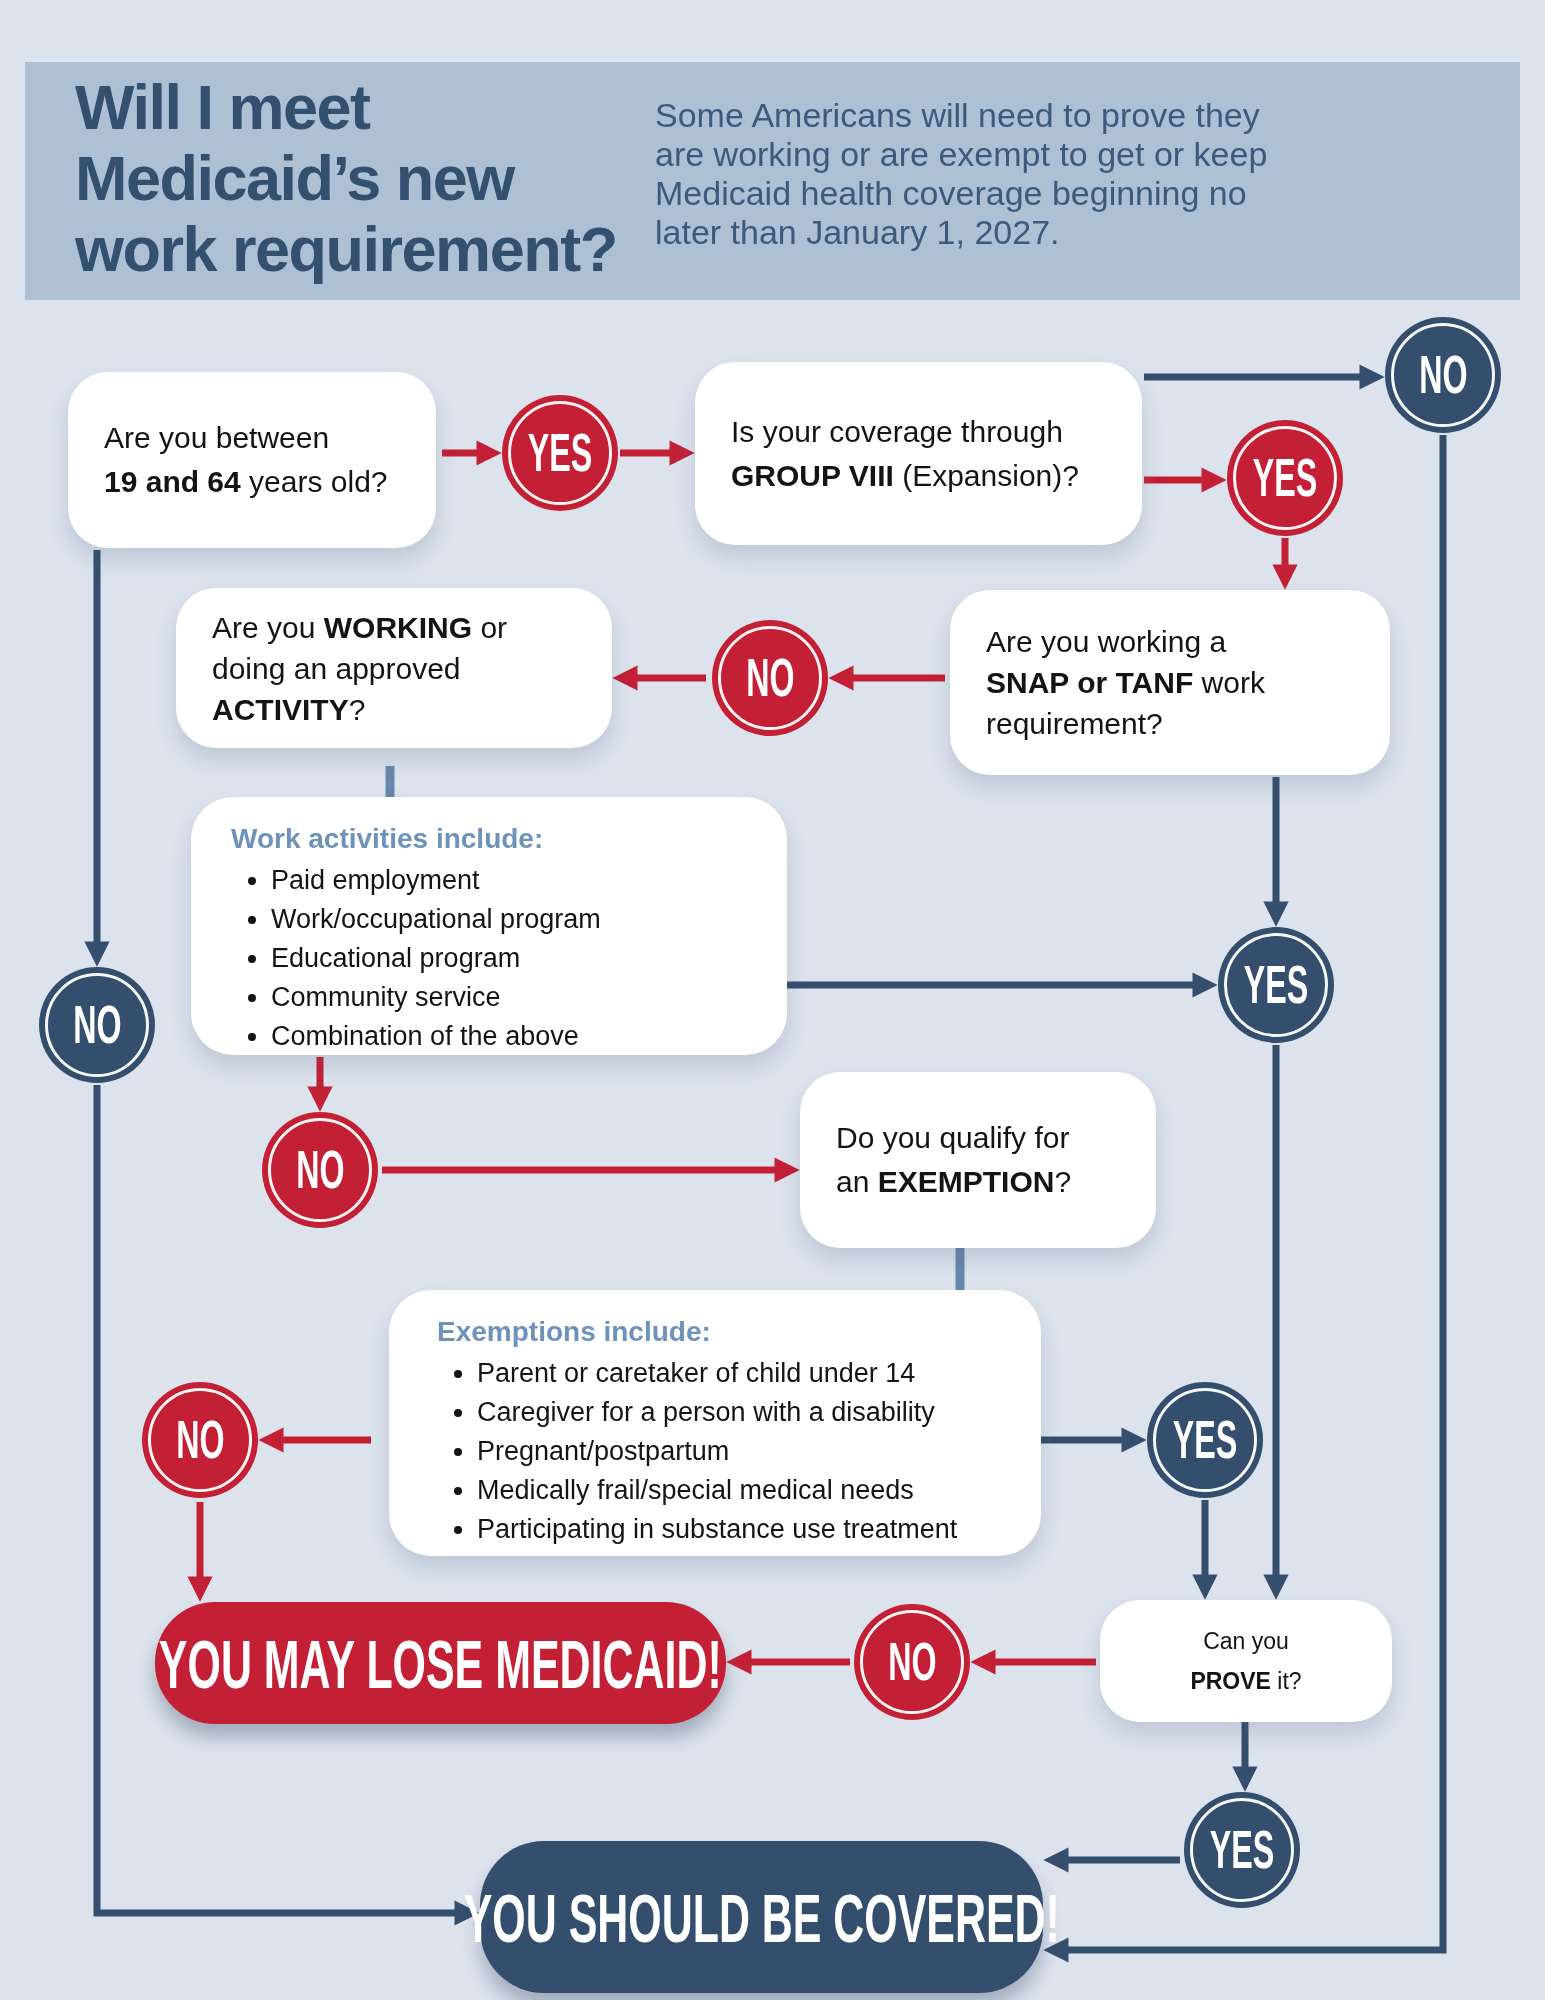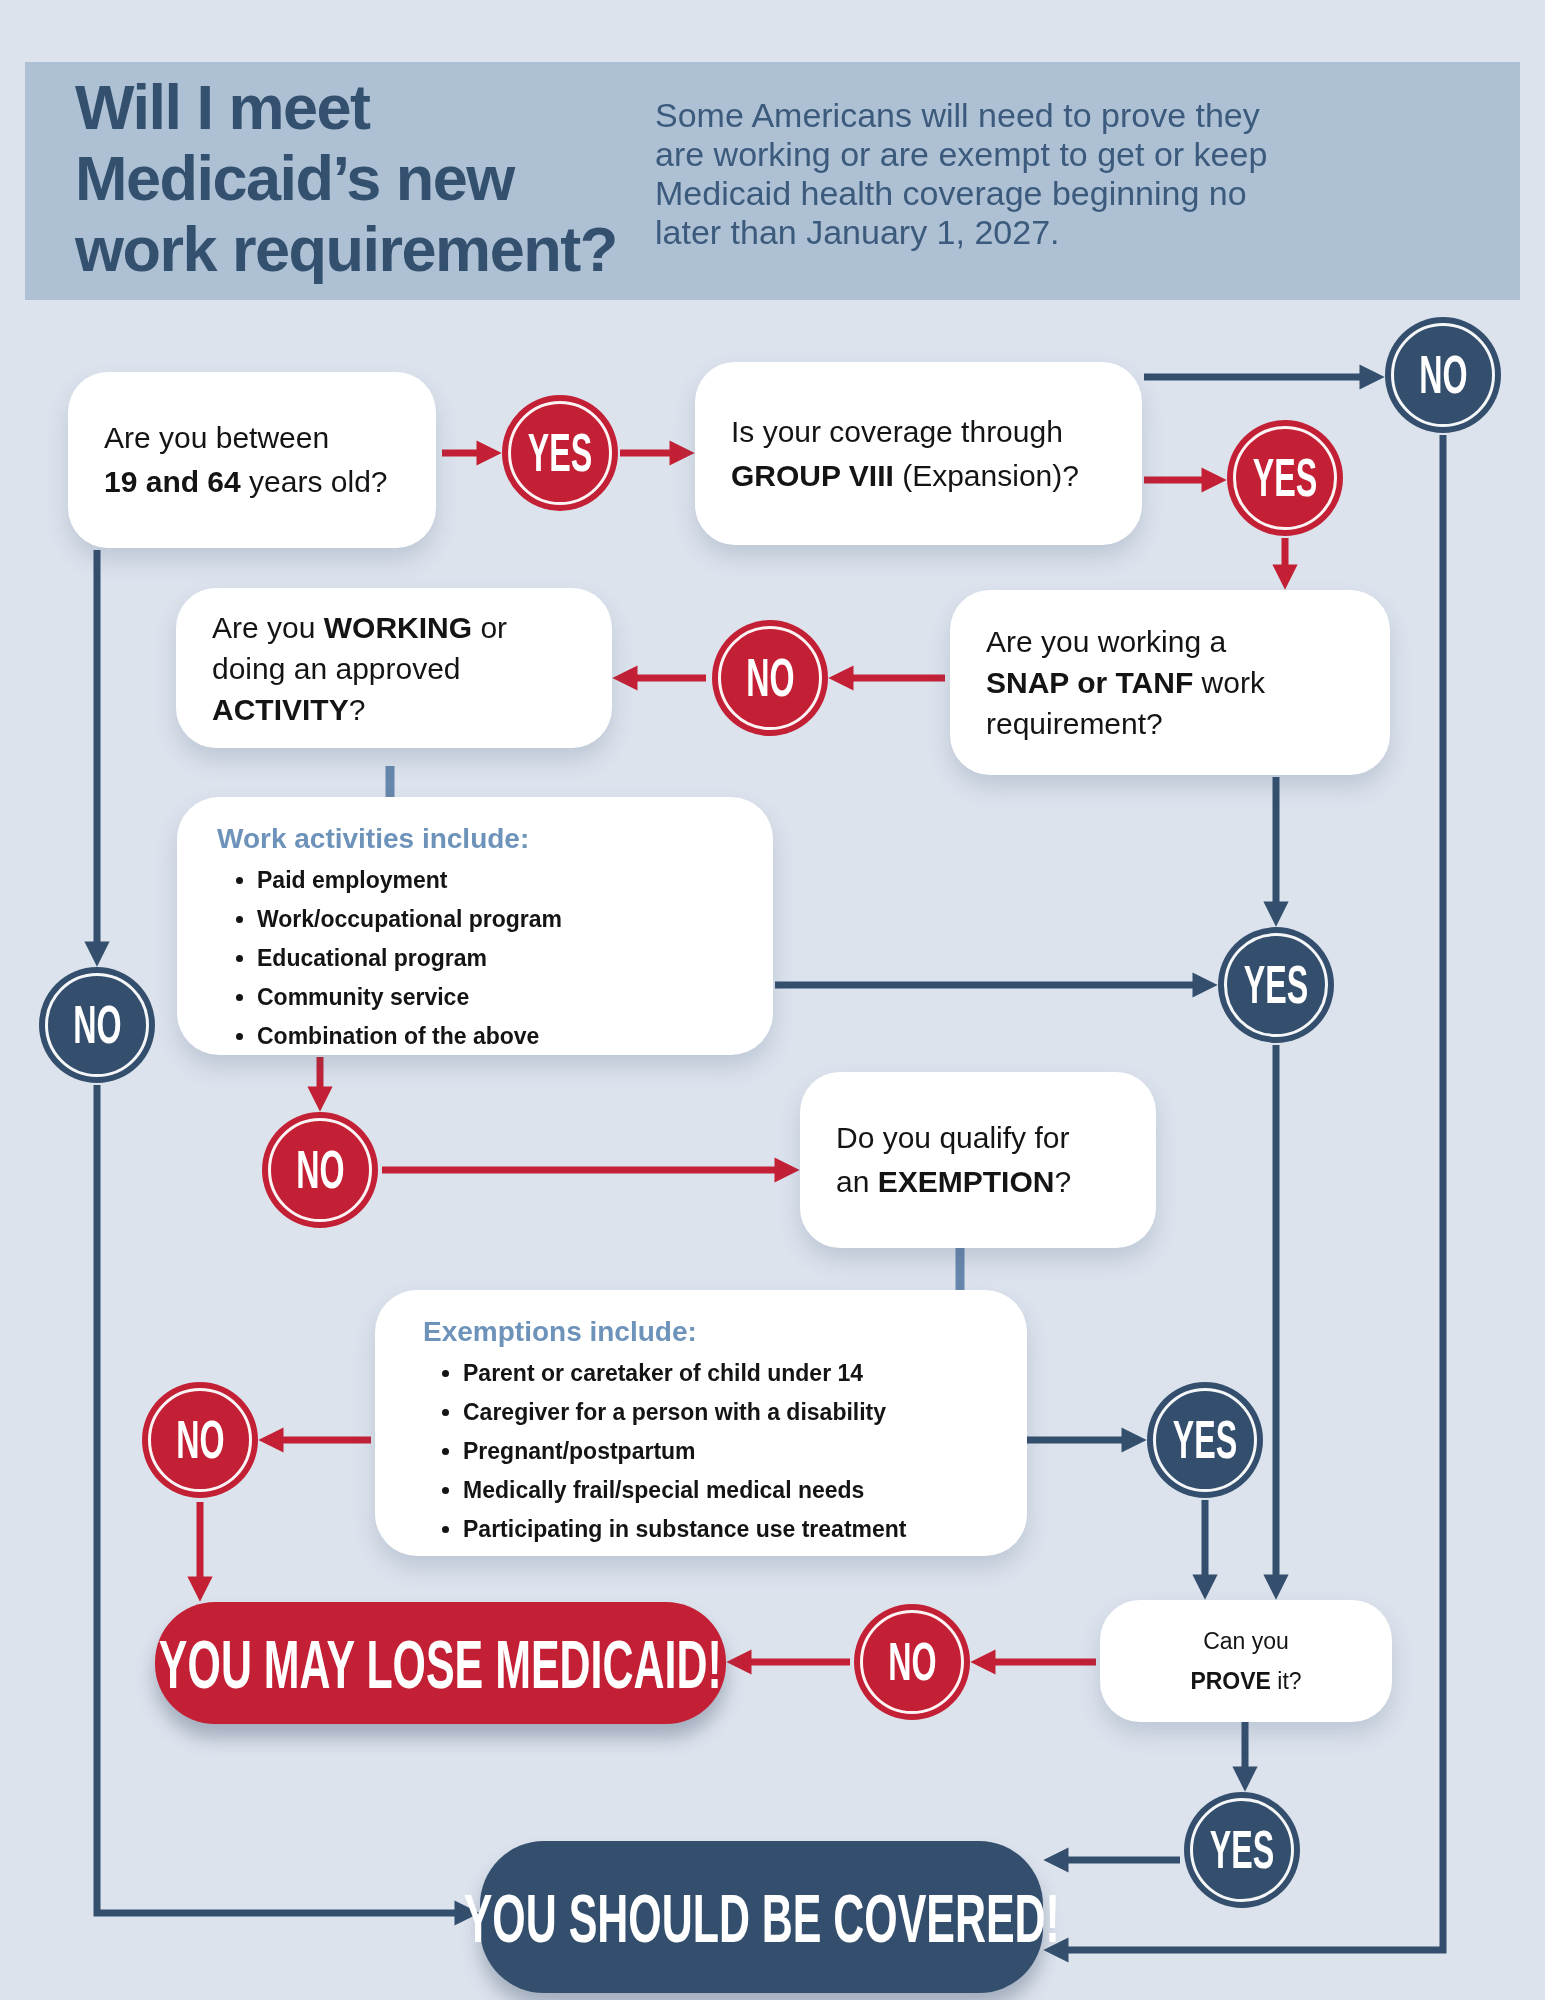--- a/index.html
+++ b/index.html
@@ -19,24 +19,24 @@
   .qbox{position:absolute;background:#ffffff;border-radius:40px;z-index:2;
         box-shadow:0 12px 22px rgba(70,90,120,.20);
         display:flex;flex-direction:column;justify-content:center;
         font-size:30px;line-height:44px;color:#141414;padding:0 36px;box-sizing:border-box;}
   .qbox b{font-weight:bold;}
   .qbox.center{text-align:center;}
 
   
   .bbox{position:absolute;background:#ffffff;border-radius:42px;z-index:2;
         box-shadow:0 12px 22px rgba(70,90,120,.20);
-        padding:26px 30px 18px 40px;box-sizing:border-box;}
+        padding:26px 30px 18px 40px;box-sizing:border-box;margin-left:14px;}
   .bbox .btitle{font-size:28px;font-weight:bold;color:#6e93ba;margin:0 0 6px 0;}
   .bbox ul{margin:0;padding-left:40px;}
-  .bbox li{font-size:23px;line-height:39px;color:#141414;font-weight:bold;}
+  .bbox li{font-size:27px;line-height:39px;color:#141414;}
 
   
   .circle{position:absolute;width:116px;height:116px;border-radius:50%;z-index:3;
           display:flex;align-items:center;justify-content:center;}
   .circle::before{content:"";position:absolute;inset:6px;border:3px solid rgba(255,255,255,.95);
           border-radius:50%;}
   .circle.red{background:#c32035;}
   .circle.navy{background:#334f6d;}
   .ctext{color:#fff;font-weight:bold;font-size:46px;transform:scale(.70,1.15);white-space:nowrap;}
 

